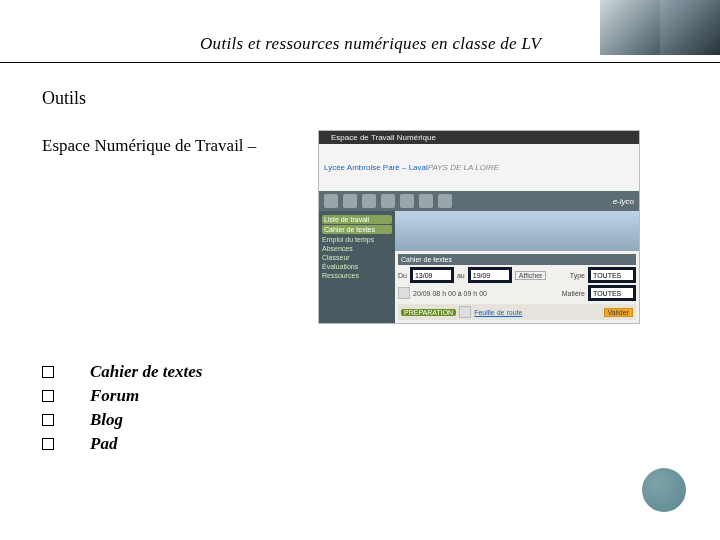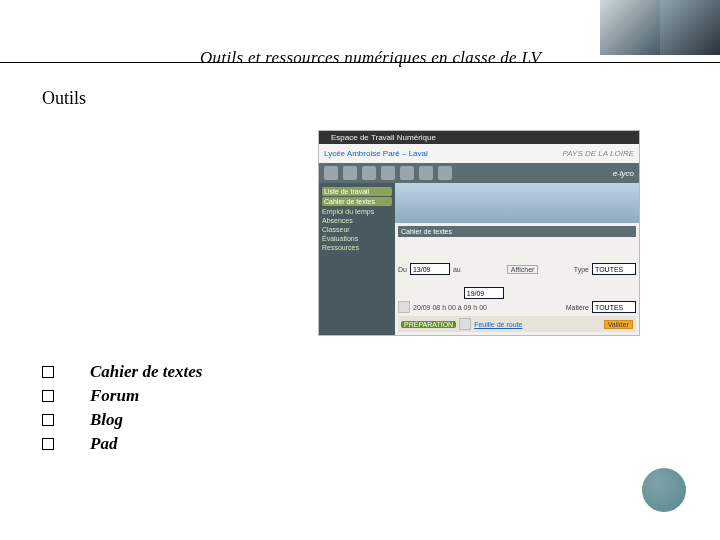--- a/index.html
+++ b/index.html
@@ -1,40 +1,40 @@
 <!DOCTYPE html>
 <html><head>
 <meta charset="utf-8">
 <style>
 body{margin:0;font-family:"Times New Roman",serif;background:#fff;color:#000}
 .slide{width:720px;height:540px;position:relative;overflow:hidden}
 .hdr{position:absolute;top:20px;left:0;right:0;border-bottom:1px solid #000;height:42px}
-.title{position:absolute;left:200px;top:48px;font-style:italic;font-size:17px;letter-spacing:.3px}
+.title{position:absolute;left:200px;top:34px;font-style:italic;font-size:17px;letter-spacing:.3px}
 .photo{position:absolute;right:0;top:0;width:120px;height:55px;display:flex}
 .photo div{flex:1;background:linear-gradient(135deg,#cfd8dc,#455a64)}
 .photo div:nth-child(2){background:linear-gradient(135deg,#90a4ae,#263238)}
 .h2{position:absolute;left:42px;top:88px;font-weight:normal;font-size:18px}
 .sub{position:absolute;left:42px;top:135px;font-size:17px;line-height:22px}
 .link{color:#2e7d32;text-decoration:underline;font-style:italic;cursor:pointer}
 .shot{position:absolute;left:318px;top:130px;width:320px;border:1px solid #bbb;font-family:Arial,sans-serif;font-size:8px;color:#444;background:#fff}
 .shot .t{background:#333;color:#eee;padding:2px 12px}
-.shot .bn{background:#f4f4f4;color:#1565c0;padding:5px 5px;display:flex;justify-content:space-between;align-items:center}
+.shot .bn{background:#f4f4f4;color:#1565c0;padding:19px 5px;display:flex;justify-content:flex-start;align-items:center}
 .shot .logo{color:#888;font-style:italic}
 .shot .tb{background:#5d6d74;display:flex;align-items:center;gap:5px;padding:3px 5px}
 .shot .tb span{width:14px;height:14px;border-radius:2px;background:#9aa6ab;display:inline-block}
 .shot .tb .el{margin-left:auto;color:#fff;font-style:italic;width:auto;height:auto;background:none}
 .shot .bd{display:flex}
 .shot .sb{width:70px;background:#4a5a61;padding:3px}
 .shot .sb div{color:#cfe9b9;padding:1px 0;font-size:7px}
 .shot .sb .hl{background:#8aa35a;color:#fff;border-radius:2px;padding:1px 2px;margin:1px 0}
 .shot .mn{flex:1;background:#f2f0ec;padding:3px;font-size:7px}
 .shot .sky{height:40px;background:linear-gradient(#bcd4e6,#8fa9bd);margin:-3px -3px 3px -3px}
 .shot .dk{background:#5d6d74;color:#fff;padding:2px 3px;margin:2px 0}
 .shot .row{display:flex;gap:3px;margin:2px 0;align-items:center}
-.shot .row input{font-size:7px;border:1px solid #0f172a;padding:0 2px;height:10px}
+.shot .row input{font-size:7px;border:3px solid #0f172a;padding:0 2px;height:10px}
 .shot .btn{background:#f0f0f0;border:1px solid #aaa;padding:0 3px;font-size:7px}
 .shot .orn{background:#f5a623;border:1px solid #d18f1e}
 .shot .bar{background:#e6e3da;padding:2px 3px;margin-top:3px;font-size:7px;display:flex;align-items:center;gap:3px}
 .shot .tag{background:#6b8e23;color:#fff;padding:0 3px;border-radius:2px}
 .shot .ico{width:10px;height:10px;background:#ddd;border:1px solid #bbb;display:inline-block}
 .list{position:absolute;left:42px;top:358px;font-size:17px}
 .list .it{display:flex;align-items:center;margin:4px 0}
 .list .sq{width:10px;height:10px;border:1px solid #000;margin-right:36px}
 .list .b{font-weight:bold;font-style:italic}
 .badge{position:absolute;right:34px;bottom:28px;width:44px;height:44px;border-radius:50%;background:radial-gradient(circle at 35% 35%,#7fa3aa,#5a868e)}
@@ -47,20 +47,21 @@
   <div class="hdr"></div>
   <div class="title">Outils et ressources numériques en classe de LV</div>
   <div class="photo">
       <div></div>
       <div></div>
     </div>
 
   <div class="h2">Outils</div>
 
   <div class="sub">
+    <div>Espace Numérique de Travail –</div>
   </div>
 
   <div class="shot">
     <div class="t">Espace de Travail Numérique</div>
     <div class="bn">
       <span>Lycée Ambroise Paré – Laval</span>
       <span class="logo">PAYS DE LA LOIRE</span>
     </div>
     <div class="tb">
       <span></span>
@@ -82,21 +83,21 @@
         <div>Évaluations</div>
         <div>Ressources</div>
       </div>
       <div class="mn">
         <div class="sky"></div>
         <div class="dk">Cahier de textes</div>
         <div class="row">
           <span>Du</span>
           <input style="width: 34px;" value="13/09">
           <span>au</span>
-          <input style="width: 34px; margin-top: 48px;" value="19/09">
+          <input style="width: 34px;" value="19/09">
           <span class="btn">Afficher</span>
           <span style="flex:1"></span>
           <span>Type</span>
           <input style="width: 38px;" value="TOUTES">
         </div>
         <div class="row">
           <span class="ico"></span>
           <span>20/09 08 h 00 à 09 h 00</span>
           <span style="flex:1"></span>
           <span>Matière</span>

